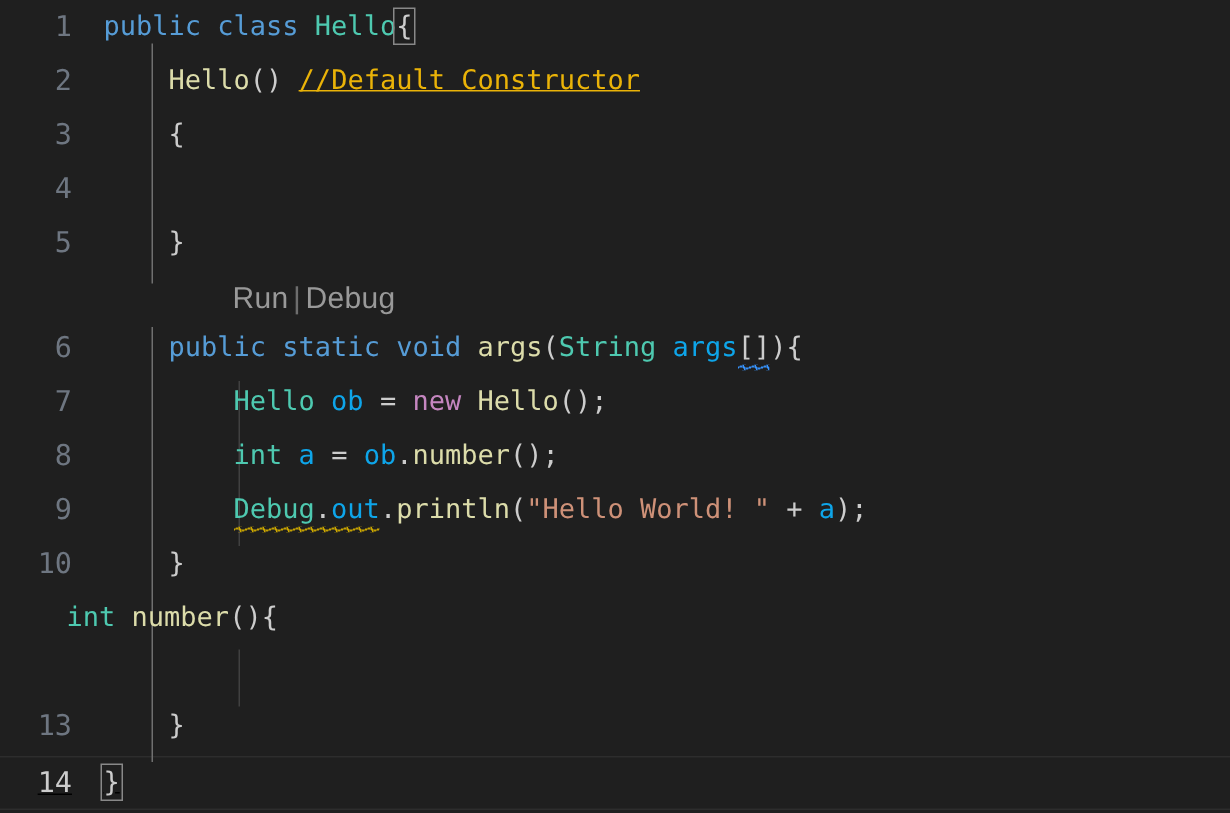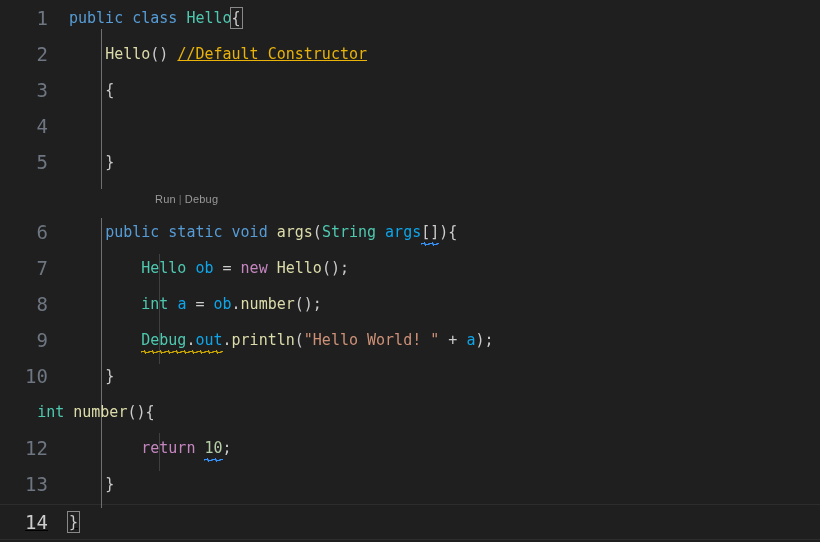--- a/index.html
+++ b/index.html
@@ -54,21 +54,21 @@
     letter-spacing: 0px;
     z-index: 3;
   }
   .gutter.current { color: #cccccc; }
 
   
   .code {
     position: relative;
     flex: 1;
     white-space: pre;
-    font-size: 15px;
+    font-size: 18px;
     line-height: 36px;
     font-family: "DejaVu Sans Mono", "Liberation Mono", monospace;
     color: #cccccc;
     z-index: 2;
     padding-left: 1px;
   }
 
   
   .kw       { color:#569cd6; }   
   .kwc      { color:#c586c0; }   
@@ -125,21 +125,21 @@
     left: 0;
     width: 820px;
     height: 30px;
     display: flex;
     align-items: center;
   }
   .codelens {
     position: absolute;
     left: 155px;
     font-family: "Liberation Sans", "DejaVu Sans", sans-serif;
-    font-size: 11px;
+    font-size: 20px;
     color: #999999;
     line-height: 30px;
     letter-spacing: 0.2px;
   }
   .codelens .cl-link { cursor: pointer; }
   .codelens .cl-sep { color:#6e6e6e; padding: 0 3px; }
 </style>
 </head>
 <body>
 
@@ -201,24 +201,20 @@
 
   <div class="row" style="top:358px;">
     <div class="gutter">10</div>
     <div class="code">    <span class="pun">}</span></div>
   </div>
 
   <div class="row" style="top:394px;">
     <div class="code">    <span class="type">int</span> <span class="fn">number</span><span class="pun">(){</span></div>
   </div>
 
-  <div class="row" style="top:430px;">
-    <div class="gutter">12</div>
-    <div class="code">        <span class="kwc">return</span> <span class="num sq sq-blue">10</span><span class="pun">;</span></div>
-  </div>
 
   <div class="row" style="top:466px;">
     <div class="gutter">13</div>
     <div class="code">    <span class="pun">}</span></div>
   </div>
 
   <div class="row active-line" style="top:504px;text-decoration:underline;">
     <div class="gutter current">14</div>
     <div class="code"><span class="pun bmatch">}</span></div>
   </div>

